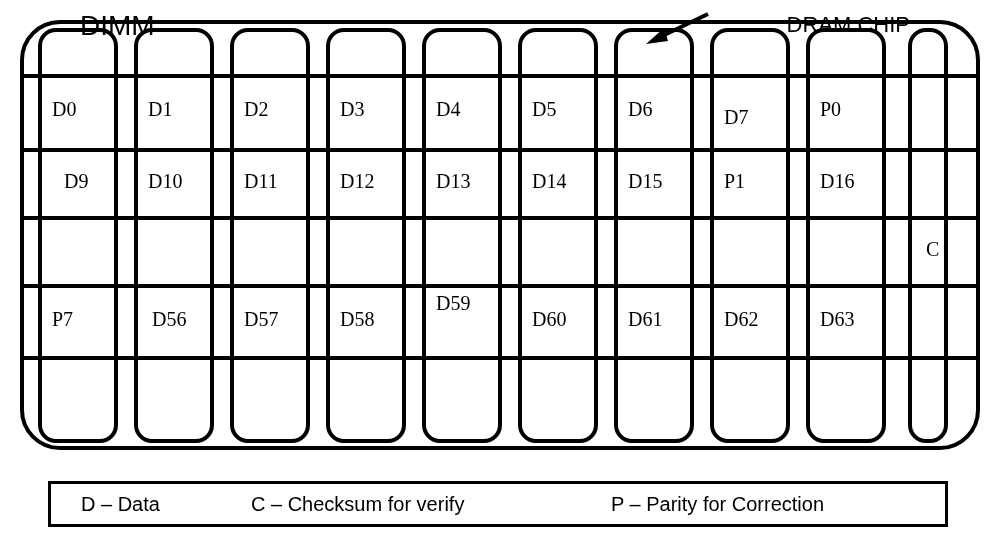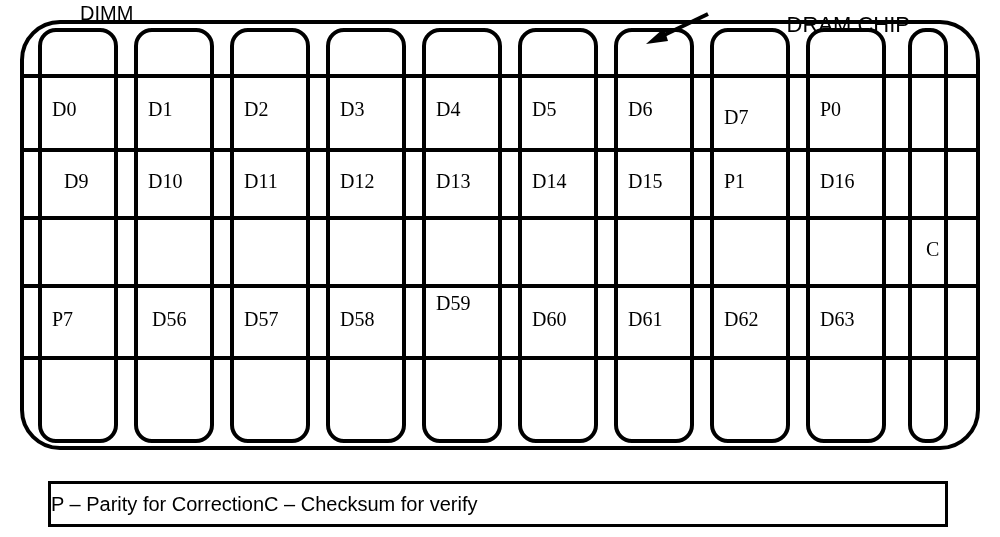--- a/index.html
+++ b/index.html
@@ -7,23 +7,23 @@
     margin: 0;
     padding: 10px;
     font-family: Arial, sans-serif;
     background: #fff;
     width: 1000px;
     height: 537px;
     position: relative;
   }
   .dimm-label {
     position: absolute;
-    top: 2px;
+    top: 10px;
     left: 80px;
-    font-size: 20px;
+    font-size: 28px;
     font-weight: normal;
   }
   .dram-label {
     position: absolute;
     top: 12px;
     right: 90px;
     font-size: 22px;
   }
   .arrow {
     position: absolute;
@@ -167,15 +167,16 @@
   <div class="cell" style="left:200px;top:288px">D57</div>
   <div class="cell" style="left:296px;top:288px">D58</div>
   <div class="cell" style="left:392px;top:272px">D59</div>
   <div class="cell" style="left:488px;top:288px">D60</div>
   <div class="cell" style="left:584px;top:288px">D61</div>
   <div class="cell" style="left:680px;top:288px">D62</div>
   <div class="cell" style="left:776px;top:288px">D63</div>
 </div>
 
 <div class="legend">
+  <span class="leg-item leg-d">D – Data</span>
+  <span class="leg-item leg-c">C – Checksum for verify</span>
   <span class="leg-item leg-p">P – Parity for Correction</span>
-  <span class="leg-item leg-c">C – Checksum for verify</span>
 </div>
 
 </body></html>

